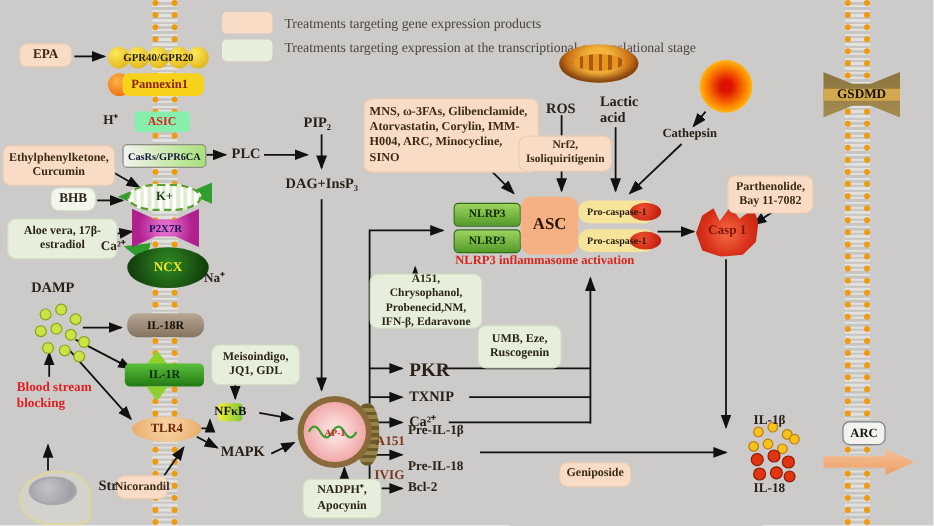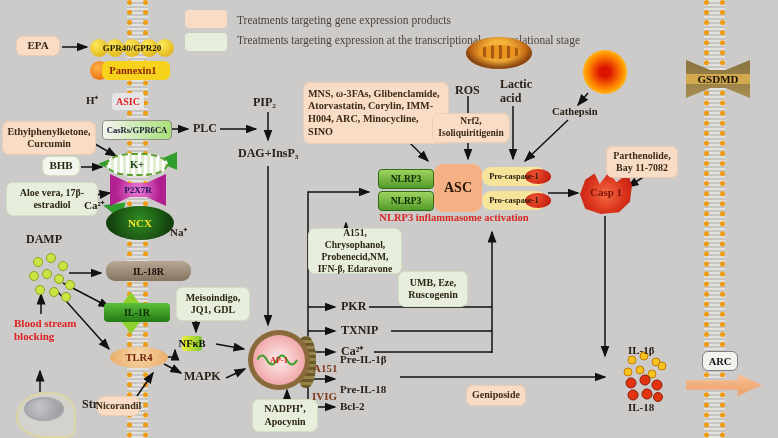--- a/index.html
+++ b/index.html
@@ -143,21 +143,21 @@
     <div class="shape-text" style="font-size:9px;color:#241f04;">GPR40/GPR20</div>
   </div>
 
   <div class="abs" style="left:96px;top:61px;width:74px;height:19px;z-index:3;">
     <div class="abs" style="left:-6px;top:0;width:19px;height:19px;border-radius:50%;background:radial-gradient(circle at 40% 35%,#ffb347,#e55d00);"></div>
     <div class="abs" style="left:6px;top:0;width:68px;height:19px;border-radius:6px;background:#f6d21c;"></div>
     <div class="shape-text" style="font-size:10.5px;color:#8a2408;">Pannexin1</div>
   </div>
 
   <div class="lbl" style="left:86px;top:94px;">H⁺</div>
-  <div class="abs" style="left:112px;top:93px;width:32px;height:17px;background:#e5e5e5;border-radius:3px;z-index:3;">
+  <div class="abs" style="left:112px;top:93px;width:46px;height:17px;background:#86efac;border-radius:3px;z-index:3;">
     <div class="shape-text" style="font-size:10px;color:#e02020;">ASIC</div>
   </div>
 
   <div class="abs" style="left:102px;top:120px;width:68px;height:18px;background:linear-gradient(90deg,#f4f4ef,#a8e079);border:1px solid #8e8e86;border-radius:4px;z-index:3;">
     <div class="shape-text" style="font-size:8.6px;color:#17173a;">CasRs/GPR6CA</div>
   </div>
   <div class="lbl" style="left:193px;top:122px;font-size:12px;">PLC</div>
   <div class="pinkbox" style="left:2px;top:121px;width:94px;height:34px;">Ethylphenylketone, Curcumin</div>
 
   <div class="abs" style="left:106px;top:153px;width:62px;height:23px;border:2px dashed #5aa02c;border-radius:50% / 60%;background:repeating-linear-gradient(90deg,#ffffff 0 3px,#dfeccf 3px 6px);z-index:3;box-sizing:border-box;">
@@ -169,21 +169,21 @@
   <div class="abs" style="left:110px;top:174px;width:56px;height:32px;background:radial-gradient(circle at 50% 50%,#e36bc8 15%,#b1208f 70%);clip-path:polygon(0 0,35% 28%,65% 28%,100% 0,100% 100%,65% 72%,35% 72%,0 100%);z-index:3;">
     <div class="shape-text" style="font-size:9px;color:#15155e;">P2X7R</div>
   </div>
 
   <div class="lbl" style="left:84px;top:199px;">Ca²⁺</div>
   <div class="abs" style="left:106px;top:206px;width:68px;height:34px;border-radius:50%;background:radial-gradient(circle at 50% 40%,#2f8a22,#123f0c 80%);z-index:3;">
     <div class="shape-text" style="font-size:11px;color:#f2e42a;">NCX</div>
   </div>
   <div class="lbl" style="left:170px;top:226px;">Na⁺</div>
 
-  <div class="abs" style="left:106px;top:261px;width:64px;height:20px;border-radius:9px;background:linear-gradient(180deg,#b9a796,#84745f);z-index:3;padding-left:21px;">
+  <div class="abs" style="left:106px;top:261px;width:64px;height:20px;border-radius:9px;background:linear-gradient(180deg,#b9a796,#84745f);z-index:3;">
     <div class="shape-text" style="font-size:10px;color:#181008;">IL-18R</div>
   </div>
 
   <div class="abs" style="left:122px;top:292px;width:0;height:0;border-left:9px solid transparent;border-right:9px solid transparent;border-bottom:12px solid #8fd12c;z-index:3;"></div>
   <div class="abs" style="left:104px;top:303px;width:66px;height:19px;border-radius:4px;background:linear-gradient(180deg,#5cbf3a,#237a14);z-index:3;">
     <div class="shape-text" style="font-size:10px;color:#0e2c08;">IL-1R</div>
   </div>
   <div class="abs" style="left:122px;top:322px;width:0;height:0;border-left:9px solid transparent;border-right:9px solid transparent;border-top:12px solid #8fd12c;z-index:3;"></div>
 
   <div class="greenbox" style="left:176px;top:287px;width:74px;height:34px;">Meisoindigo, JQ1, GDL</div>
@@ -246,21 +246,21 @@
 
   <div class="abs" style="left:296px;top:336px;width:20px;height:52px;border-radius:45%;background:repeating-linear-gradient(0deg,#6b5a2a 0 3px,#968348 3px 6px);z-index:3;"></div>
   <div class="abs" style="left:248px;top:330px;width:62px;height:60px;border-radius:50%;border:5px solid #8a6a3a;background:radial-gradient(circle,#fbdada 20%,#ee9f9f 80%);box-sizing:border-box;z-index:3;">
     <svg width="44" height="18" style="position:absolute;left:4px;top:16px;">
       <path d="M0,9 q5,-9 10,0 t10,0 t10,0 t10,0" stroke="#3aa02a" stroke-width="2" fill="none"></path>
     </svg>
     <div class="shape-text" style="font-size:8px;color:#cc2222;">AP-1</div>
   </div>
   <div class="greenbox" style="left:252px;top:399px;width:66px;height:33px;">NADPH⁺, Apocynin</div>
 
-  <div class="lbl" style="left:341px;top:300px;font-size:12px;">PKR</div>
+  <div class="lbl" style="left:341px;top:300px;font-size:16px;">PKR</div>
   <div class="lbl" style="left:341px;top:324px;font-size:12px;">TXNIP</div>
   <div class="lbl" style="left:341px;top:345px;font-size:12px;">Ca²⁺</div>
   <div class="lbl" style="left:313px;top:362px;color:#7b3a1e;">A151</div>
   <div class="lbl" style="left:340px;top:353px;">Pre-IL-1β</div>
   <div class="lbl" style="left:340px;top:383px;">Pre-IL-18</div>
   <div class="lbl" style="left:312px;top:390px;color:#7b3a1e;">IVIG</div>
   <div class="lbl" style="left:340px;top:400px;">Bcl-2</div>
   <div class="pinkbox" style="left:466px;top:385px;width:60px;height:21px;">Geniposide</div>
 
   <div class="abs" style="left:580px;top:170px;width:52px;height:44px;background:radial-gradient(circle at 50% 55%,#f0603a 10%,#d8301a 55%,#b01c0c 100%);clip-path:polygon(0 55%,10% 22%,28% 8%,38% 32%,55% 5%,70% 28%,92% 8%,100% 35%,96% 72%,75% 96%,40% 100%,10% 88%);z-index:3;">

